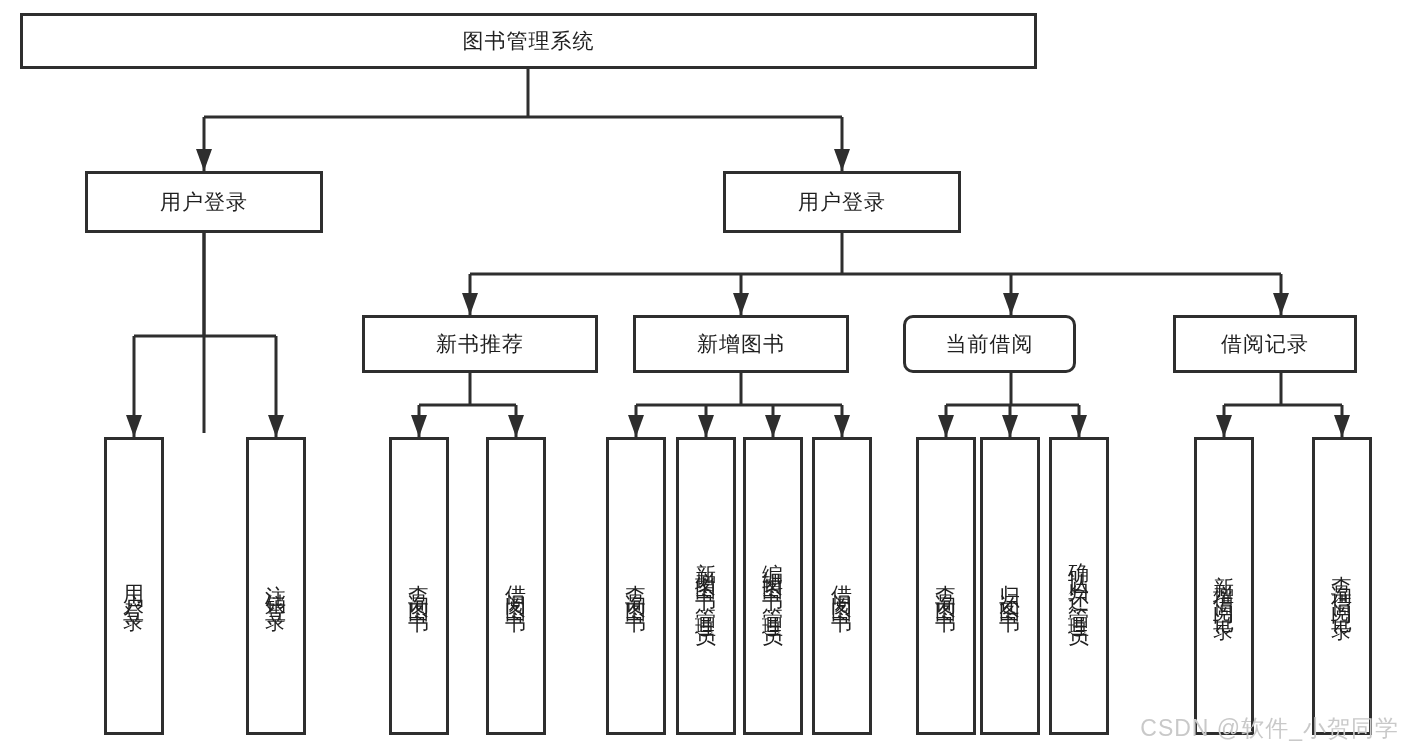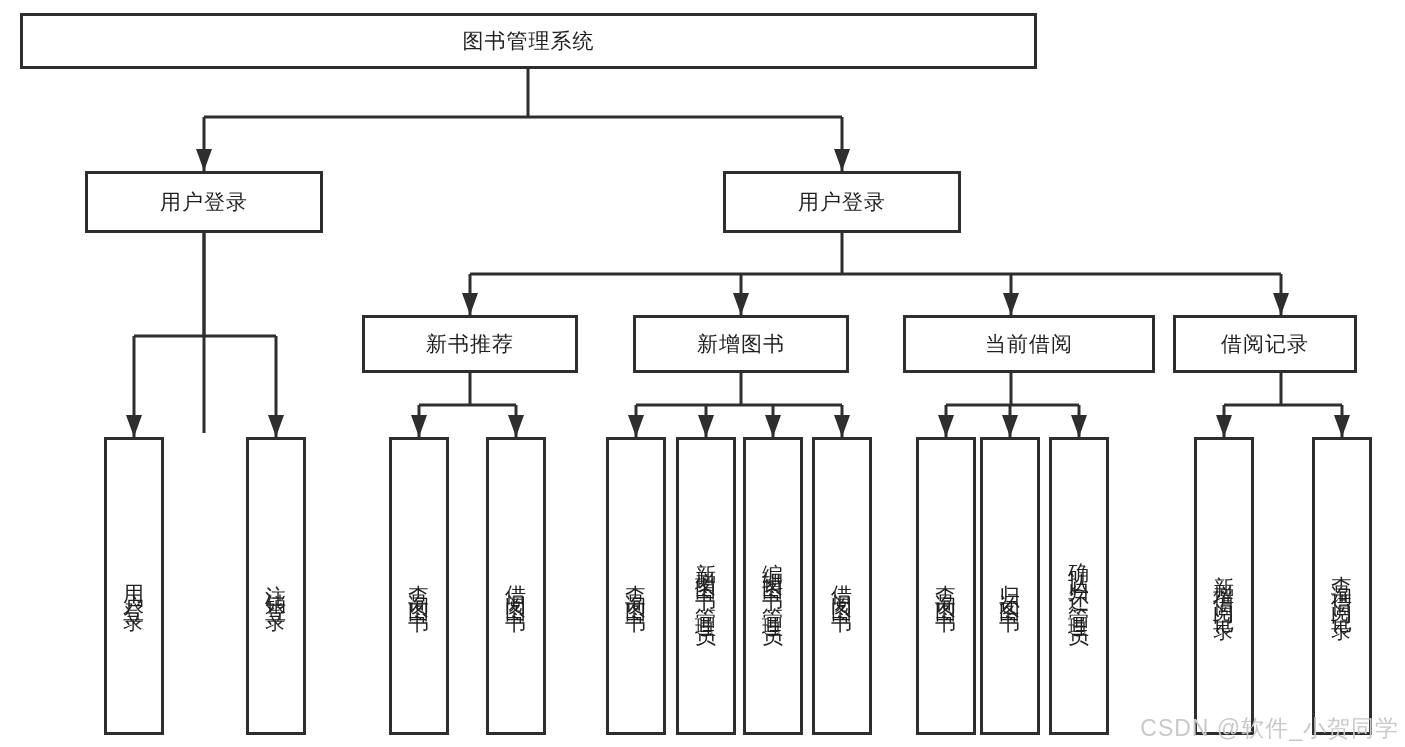--- a/index.html
+++ b/index.html
@@ -82,23 +82,23 @@
       <polygon class="ahead" points="1216,415 1232,415 1224,437"></polygon>
       <polygon class="ahead" points="1334,415 1350,415 1342,437"></polygon>
     </g>
   </svg>
 
   <div class="node h" style="left:20px; top:13px; width:1017px; height:56px;">图书管理系统</div>
 
   <div class="node h" style="left:85px; top:171px; width:238px; height:62px;">用户登录</div>
   <div class="node h" style="left:723px; top:171px; width:238px; height:62px;">用户登录</div>
 
-  <div class="node h" style="left:362px; top:315px; width:216px; height:58px;">新书推荐</div>
+  <div class="node h" style="left:362px; top:315px; width:236px; height:58px;">新书推荐</div>
   <div class="node h" style="left:633px; top:315px; width:216px; height:58px;">新增图书</div>
-  <div class="node h" style="left:903px; top:315px; width:252px; height:58px;">当前借阅</div>
+  <div class="node h" style="left:903px; top:315px; width:173px; height:58px;border-radius:10px;">当前借阅</div>
   <div class="node h" style="left:1173px; top:315px; width:184px; height:58px;">借阅记录</div>
 
   <div class="node v" style="left:104px; top:437px; width:60px; height:298px;">用户登录</div>
   <div class="node v" style="left:246px; top:437px; width:60px; height:298px;">注销登录</div>
 
   <div class="node v" style="left:389px; top:437px; width:60px; height:298px;">查询图书</div>
   <div class="node v" style="left:486px; top:437px; width:60px; height:298px;">借阅图书</div>
 
   <div class="node v" style="left:606px; top:437px; width:60px; height:298px;">查询图书</div>
   <div class="node v" style="left:676px; top:437px; width:60px; height:298px;">新增图书（管理员）</div>

